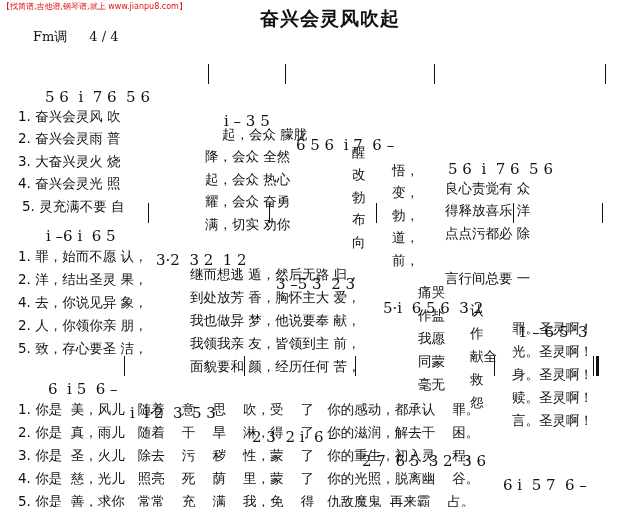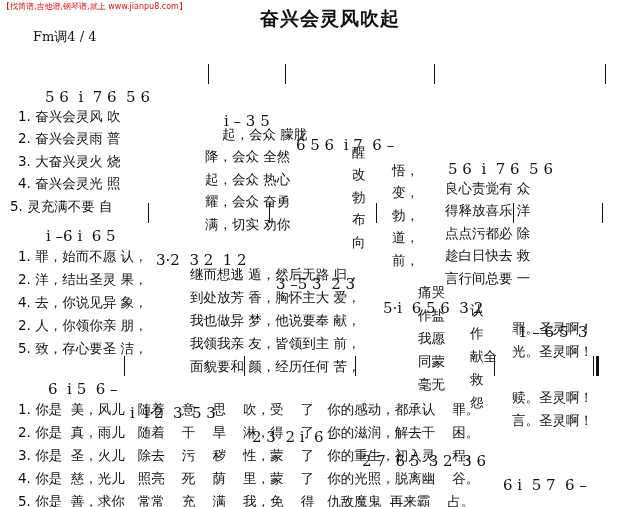--- a/index.html
+++ b/index.html
@@ -4,21 +4,21 @@
 <style>
   html, body { margin:0; padding:0; background:#fff; }
   body { width:640px; height:507px; position:relative; overflow:hidden;
          font-family:"DejaVu Sans", sans-serif; color:#111; }
   .banner { position:absolute; left:2px; top:1px; font-size:8px; color:#e01010;
             font-family:"DejaVu Sans", sans-serif; letter-spacing:0; }
   .title { position:absolute; left:0; width:640px; top:6px; text-align:center;
            font-size:19px; font-weight:bold; letter-spacing:1px; padding-left:20px; box-sizing:border-box; }
   .key { position:absolute; left:33px; top:28px; font-size:13px;
          font-family:"DejaVu Serif", serif; }
-  .key span { }
+  .key span { margin-right:22px; }
   .notes { position:absolute; font-family:"DejaVu Serif", serif; font-size:15px;
            white-space:pre; height:24px; line-height:24px; }
   .lyric { position:absolute; font-family:"DejaVu Sans", sans-serif; font-size:13.5px;
            white-space:pre; line-height:18px; height:18px; }
   .seg { position:absolute; white-space:pre; }
   .bar { position:absolute; width:1px; background:#111; }
   .bar.final { width:3px; }
 </style>
 </head>
 <body>
@@ -60,24 +60,23 @@
     <span class="seg" style="left:205px">起，会众 热心</span>
     <span class="seg" style="left:352px">勃</span>
     <span class="seg" style="left:392px">勃，</span>
     <span class="seg" style="left:445px">点点污都必 除</span>
   </div>
   <div class="lyric" style="top:156px;left:0;width:640px">
     <span class="seg" style="left:18px">4. 奋兴会灵光 照</span>
     <span class="seg" style="left:205px">耀，会众 奋勇</span>
     <span class="seg" style="left:352px">布</span>
     <span class="seg" style="left:392px">道，</span>
-    <span class="seg" style="left:445px">趁白日快去 救</span>
   </div>
   <div class="lyric" style="top:179px;left:0;width:640px">
-    <span class="seg" style="left:10px">5. 灵充满不要 自</span>
+    <span class="seg" style="left:22px">5. 灵充满不要 自</span>
     <span class="seg" style="left:205px">满，切实 劝你</span>
     <span class="seg" style="left:352px">向</span>
     <span class="seg" style="left:392px">前，</span>
     <span class="seg" style="left:445px">言行间总要 一</span>
   </div>
 </div>
 
 <div>
   <div class="notes" style="top:200px;left:0;width:640px">
     <span class="seg" style="left:46px">i –6 i  6 5</span>
@@ -104,20 +103,21 @@
     <span class="seg" style="left:190px">到处放芳 香，胸怀主大 爱，</span>
     <span class="seg" style="left:418px">作盐</span>
     <span class="seg" style="left:470px">作</span>
     <span class="seg" style="left:512px">光。圣灵啊！</span>
   </div>
   <div class="lyric" style="top:275px;left:0;width:640px">
     <span class="seg" style="left:18px">4. 去，你说见异 象，</span>
     <span class="seg" style="left:190px">我也做异 梦，他说要奉 献，</span>
     <span class="seg" style="left:418px">我愿</span>
     <span class="seg" style="left:470px">献全</span>
+    <span class="seg" style="left:512px">身。圣灵啊！</span>
   </div>
   <div class="lyric" style="top:298px;left:0;width:640px">
     <span class="seg" style="left:18px">2. 人，你领你亲 朋，</span>
     <span class="seg" style="left:190px">我领我亲 友，皆领到主 前，</span>
     <span class="seg" style="left:418px">同蒙</span>
     <span class="seg" style="left:470px">救</span>
     <span class="seg" style="left:512px">赎。圣灵啊！</span>
   </div>
   <div class="lyric" style="top:321px;left:0;width:640px">
     <span class="seg" style="left:18px">5. 致，存心要圣 洁，</span>

